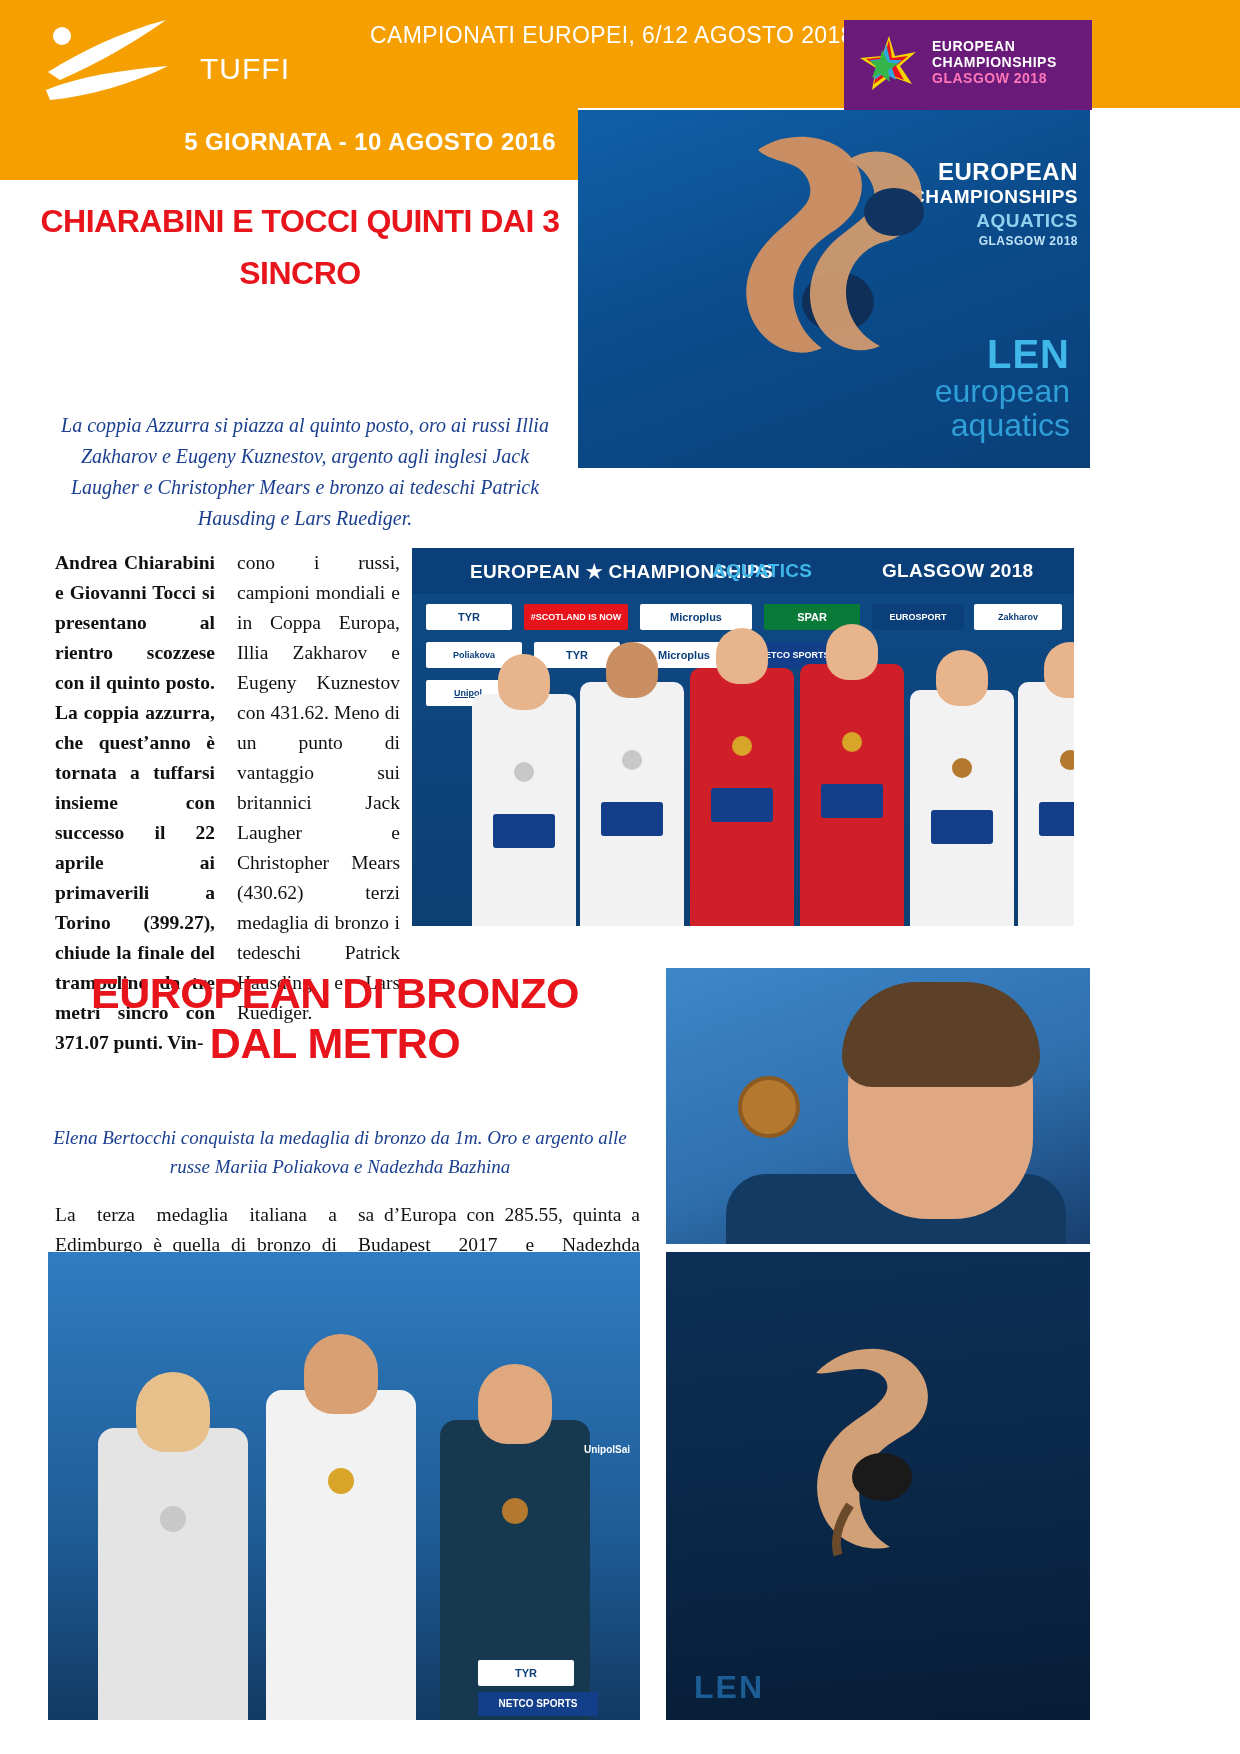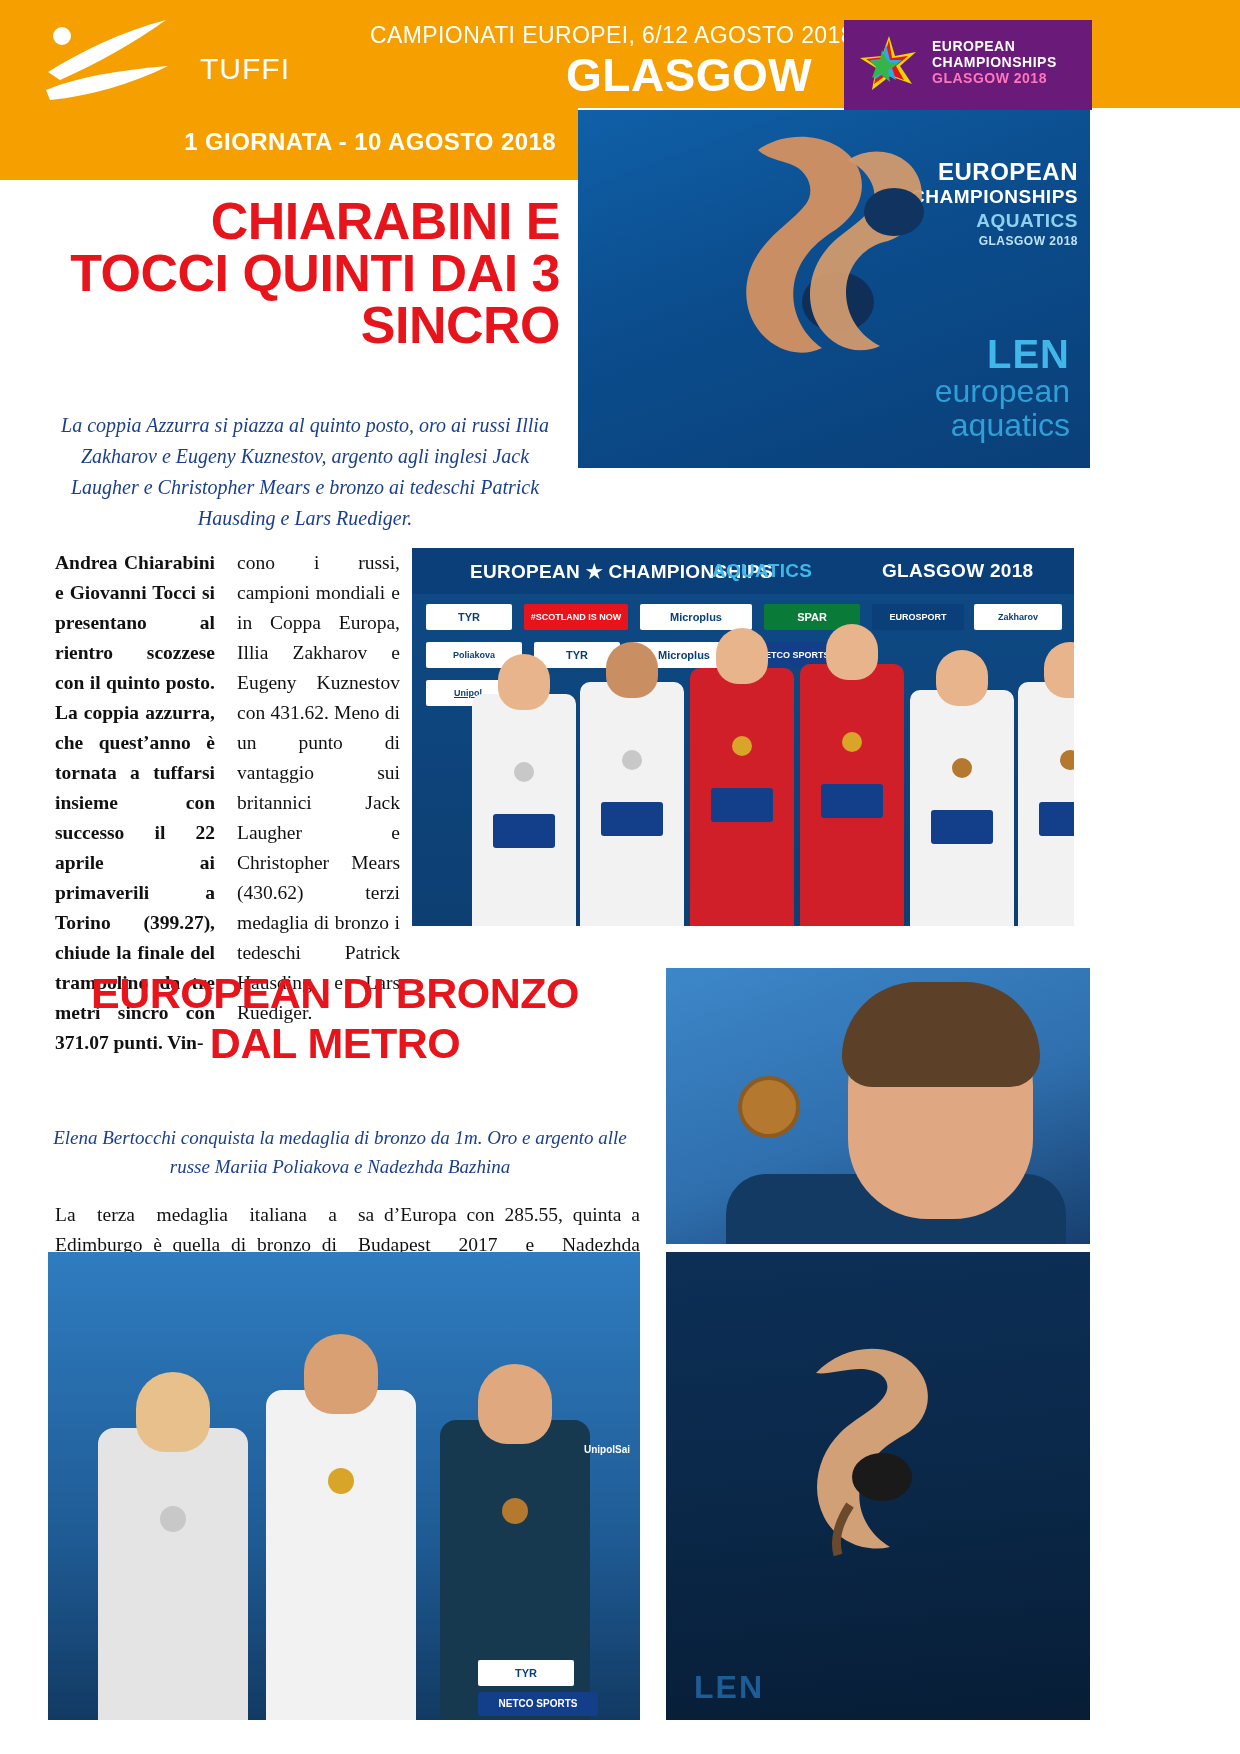--- a/index.html
+++ b/index.html
@@ -135,23 +135,23 @@
     font-size: 32px;
     color: #2f9fd8;
     line-height: 34px;
   }
 
   
   .headline-1 {
     position: absolute;
     left: 40px; top: 195px;
     width: 520px;
-    text-align: right;
-    font-family: "Liberation Sans", sans-serif;
-    font-size: 52px;
+    text-align: center;
+    font-family: "Liberation Sans", sans-serif;
+    font-size: 32px;
     line-height: 52px;
     font-weight: bold;
     color: #e8141b;
     letter-spacing: -0.5px;
   }
   .standfirst-1 {
     position: absolute;
     left: 55px; top: 410px;
     width: 500px;
     text-align: center;
@@ -404,39 +404,38 @@
 <div class="header">
   <div class="header-left-block">
     <svg class="swoosh" viewBox="0 0 130 90">
       <circle cx="22" cy="22" r="9" fill="#ffffff"></circle>
       <path d="M8 58 C40 38, 80 18, 126 6 C92 30, 60 48, 20 66 Z" fill="#ffffff"></path>
       <path d="M6 76 C40 62, 82 56, 128 52 C92 70, 50 82, 10 86 Z" fill="#ffffff"></path>
     </svg>
   </div>
   <div class="header-discipline">TUFFI</div>
   <div class="header-event">CAMPIONATI EUROPEI, 6/12 AGOSTO 2018</div>
-  <div class="header-city">GLASGOW</div>
 
   <div class="logo-box">
     <svg class="logo-star" viewBox="0 0 62 62">
       <polygon points="31,2 37,22 58,18 42,32 54,50 32,42 14,56 18,34 2,24 24,22" fill="#f5d400"></polygon>
       <polygon points="31,6 34,24 50,22 38,32 46,46 30,40 16,50 20,33 8,25 26,23" fill="#e8141b"></polygon>
       <polygon points="28,10 32,26 44,26 34,34 38,46 26,39 16,46 20,33 12,26 24,25" fill="#2fa8e0"></polygon>
       <polygon points="24,16 30,28 40,30 30,36 32,48 22,40 14,44 18,33 12,27 22,26" fill="#35b44a"></polygon>
     </svg>
     <div class="logo-text">
       <div>EUROPEAN</div>
       <div>CHAMPIONSHIPS</div>
       <div class="pink">GLASGOW 2018</div>
     </div>
   </div>
 </div>
 
 <div class="day-bar">
-  <div class="day-bar-text">1 GIORNATA - 10 AGOSTO 2018</div>
+  <div class="day-bar-text">5 GIORNATA - 10 AGOSTO 2016</div>
 </div>
 
 <div class="hero-img">
   <div class="banner-line" style="top:48px; font-size:24px;">EUROPEAN</div>
   <div class="banner-line" style="top:76px; font-size:19px;">CHAMPIONSHIPS</div>
   <div class="banner-line" style="top:100px; font-size:19px; color:#8fd0ef;">AQUATICS</div>
   <div class="banner-line" style="top:124px; font-size:12px; color:#bfe3f5;">GLASGOW 2018</div>
 
   <svg class="hero-diver" viewBox="0 0 240 300">
     <path d="M60 30 C90 8, 140 14, 158 44 C172 68, 160 96, 134 112 C116 124, 100 140, 96 164

